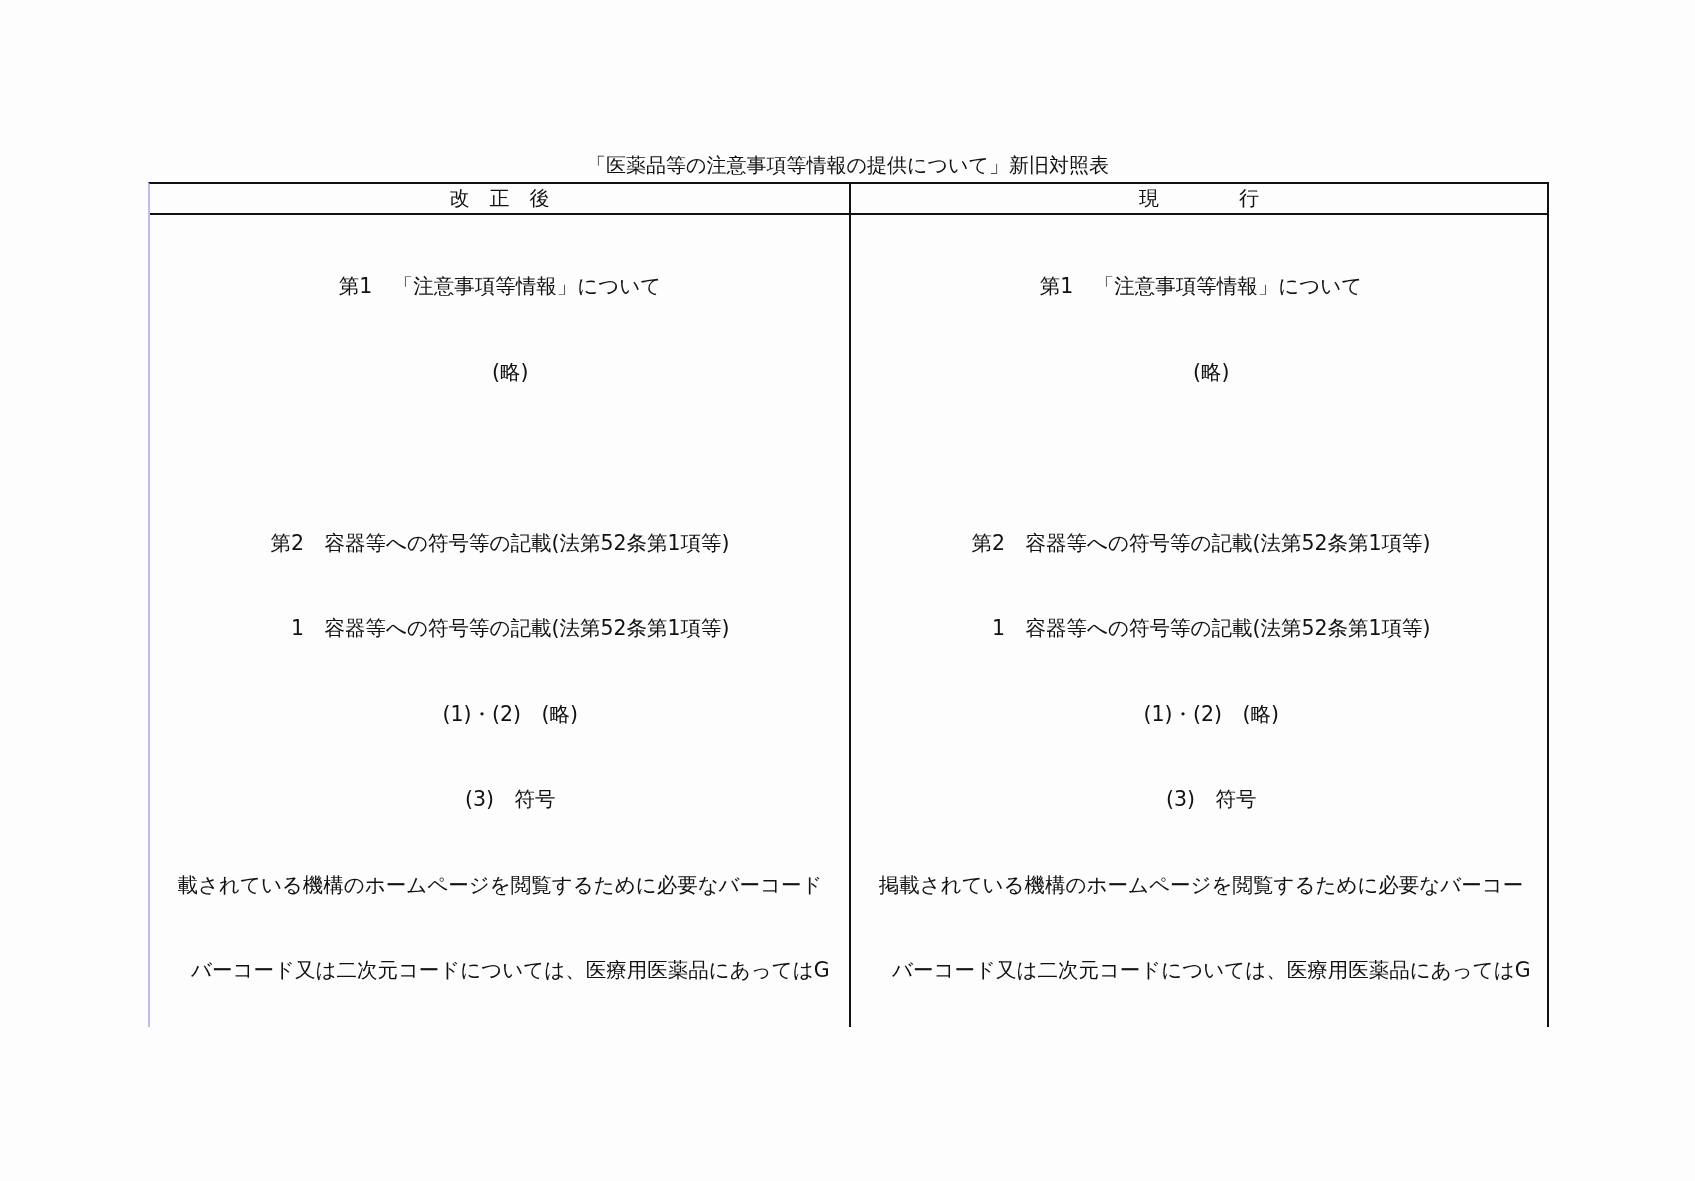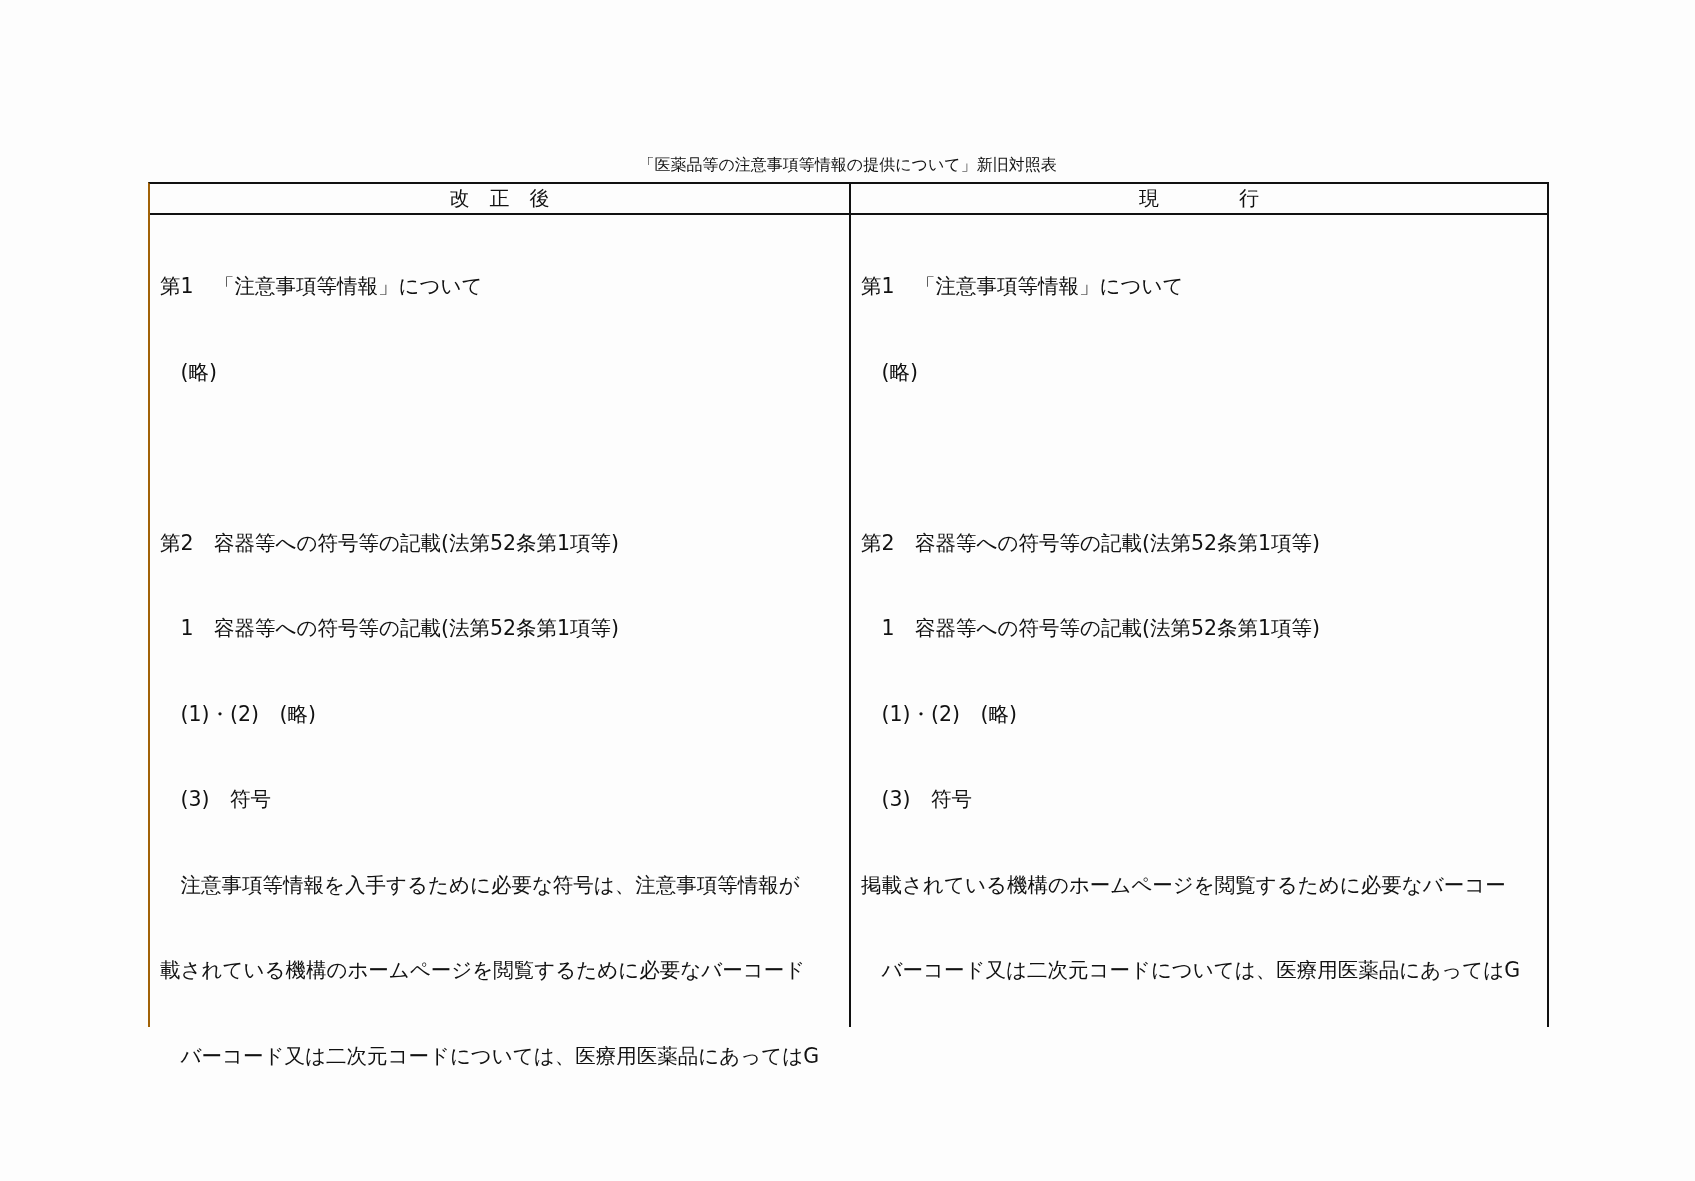--- a/index.html
+++ b/index.html
@@ -14,33 +14,33 @@
     overflow: hidden;
     font-family: "DejaVu Sans", "Liberation Sans", sans-serif;
     color: #111;
   }
   .doc-title {
     position: absolute;
     left: 0;
     width: 1695px;
     top: 152px;
     text-align: center;
-    font-size: 16px;
+    font-size: 20px;
     line-height: 26px;
     letter-spacing: 0px;
     color: #111;
   }
   .compare-table {
     position: absolute;
     left: 148px;
     top: 182px;
     width: 1401px;
     height: 845px;
     border-top: 2px solid #111;
-    border-left: 2px solid #a16207;
+    border-left: 2px solid #c4b5fd;
     border-right: 2px solid #111;
     box-sizing: border-box;
   }
   .col-divider {
     position: absolute;
     left: 699px;
     top: 0;
     bottom: 0;
     width: 0;
     border-left: 2px solid #111;
@@ -71,20 +71,21 @@
     line-height: 28.5px;
     white-space: pre;
     color: #111;
   }
   .body-cell.left { left: 10px; width: 680px; }
   .body-cell.right { left: 711px; width: 680px; }
   .line {
     display: block;
     height: 28.5px;
     overflow: visible;
+    text-align: center;
   }
 </style>
 </head>
 <body>
 
 <div class="doc-title">「医薬品等の注意事項等情報の提供について」新旧対照表</div>
 
 <div class="compare-table">
   <div class="header-row">
     <div class="header-cell left">改　正　後</div>
@@ -93,21 +94,20 @@
   <div class="col-divider"></div>
 
   <div class="body-cell left">
     <span class="line">第1　「注意事項等情報」について</span>
     <span class="line">　(略)</span>
     <span class="line"></span>
     <span class="line">第2　容器等への符号等の記載(法第52条第1項等)</span>
     <span class="line">　1　容器等への符号等の記載(法第52条第1項等)</span>
     <span class="line">　(1)・(2)　(略)</span>
     <span class="line">　(3)　符号</span>
-    <span class="line">　注意事項等情報を入手するために必要な符号は、注意事項等情報が</span>
     <span class="line">載されている機構のホームページを閲覧するために必要なバーコード</span>
     <span class="line">　バーコード又は二次元コードについては、医療用医薬品にあってはG</span>
     
     
     
     
     
     
     
     

